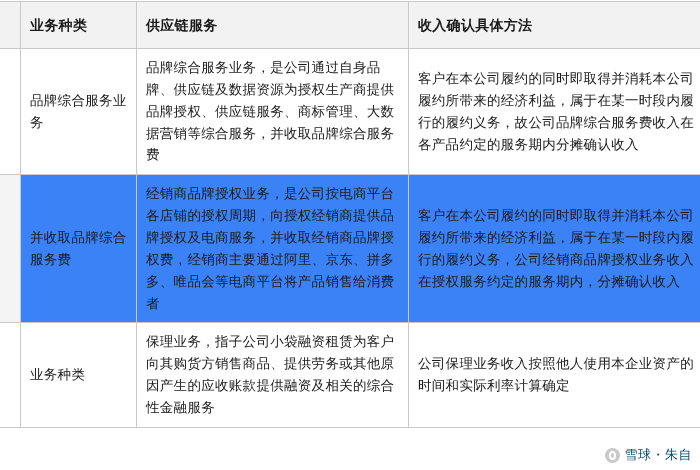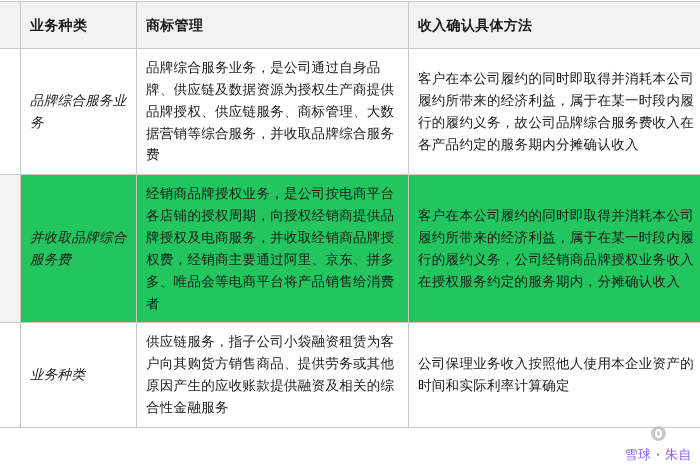--- a/index.html
+++ b/index.html
@@ -48,50 +48,48 @@
     height: 30px;
     padding-top: 5px;
     padding-bottom: 5px;
     font-size: 14px;
     text-align: left;
   }
   tbody td {
     background: #ffffff;
   }
   tbody tr.shaded td {
-    background: #22c55e;
+    background: #3b82f6;
   }
   td.edge-cell {
     padding: 0;
     background: #ffffff;
   }
   thead td.edge-cell {
     background: #f2f2f2;
   }
   tbody tr.shaded td.edge-cell {
     background: #f4f4f4;
   }
   td.type-cell {
     vertical-align: middle;
-    font-style: italic;
   }
   td.desc-cell, td.method-cell {
     vertical-align: top;
   }
   .watermark {
     position: absolute;
     right: 8px;
     bottom: 6px;
     display: flex;
     align-items: center;
     gap: 5px;
-    color: #8b5cf6;
+    color: #0c4a6e;
     font-size: 13px;
     letter-spacing: 0.5px;
-    flex-direction: column;
   }
   .watermark .logo {
     display: inline-block;
     width: 15px;
     height: 15px;
     border-radius: 50%;
     background: #c9c9c9;
     position: relative;
   }
   .watermark .logo::after {
@@ -115,41 +113,41 @@
     <colgroup>
       <col class="c-edge">
       <col class="c-type">
       <col class="c-desc">
       <col class="c-method">
     </colgroup>
     <thead>
       <tr>
         <td class="edge-cell"></td>
         <td>业务种类</td>
-        <td>商标管理</td>
+        <td>供应链服务</td>
         <td>收入确认具体方法</td>
       </tr>
     </thead>
     <tbody>
       <tr>
         <td class="edge-cell"></td>
         <td class="type-cell">品牌综合服务业务</td>
         <td class="desc-cell">品牌综合服务业务，是公司通过自身品牌、供应链及数据资源为授权生产商提供品牌授权、供应链服务、商标管理、大数据营销等综合服务，并收取品牌综合服务费</td>
         <td class="method-cell">客户在本公司履约的同时即取得并消耗本公司履约所带来的经济利益，属于在某一时段内履行的履约义务，故公司品牌综合服务费收入在各产品约定的服务期内分摊确认收入</td>
       </tr>
       <tr class="shaded">
         <td class="edge-cell"></td>
         <td class="type-cell">并收取品牌综合服务费</td>
         <td class="desc-cell">经销商品牌授权业务，是公司按电商平台各店铺的授权周期，向授权经销商提供品牌授权及电商服务，并收取经销商品牌授权费，经销商主要通过阿里、京东、拼多多、唯品会等电商平台将产品销售给消费者</td>
         <td class="method-cell">客户在本公司履约的同时即取得并消耗本公司履约所带来的经济利益，属于在某一时段内履行的履约义务，公司经销商品牌授权业务收入在授权服务约定的服务期内，分摊确认收入</td>
       </tr>
       <tr>
         <td class="edge-cell"></td>
         <td class="type-cell">业务种类</td>
-        <td class="desc-cell">供应链服务，指子公司小袋融资租赁为客户向其购货方销售商品、提供劳务或其他原因产生的应收账款提供融资及相关的综合性金融服务</td>
+        <td class="desc-cell">保理业务，指子公司小袋融资租赁为客户向其购货方销售商品、提供劳务或其他原因产生的应收账款提供融资及相关的综合性金融服务</td>
         <td class="method-cell">公司保理业务收入按照他人使用本企业资产的时间和实际利率计算确定</td>
       </tr>
     </tbody>
   </table>
 
   <div class="watermark">
     <span class="logo"></span>
     <span>雪球・朱自</span>
   </div>
 

